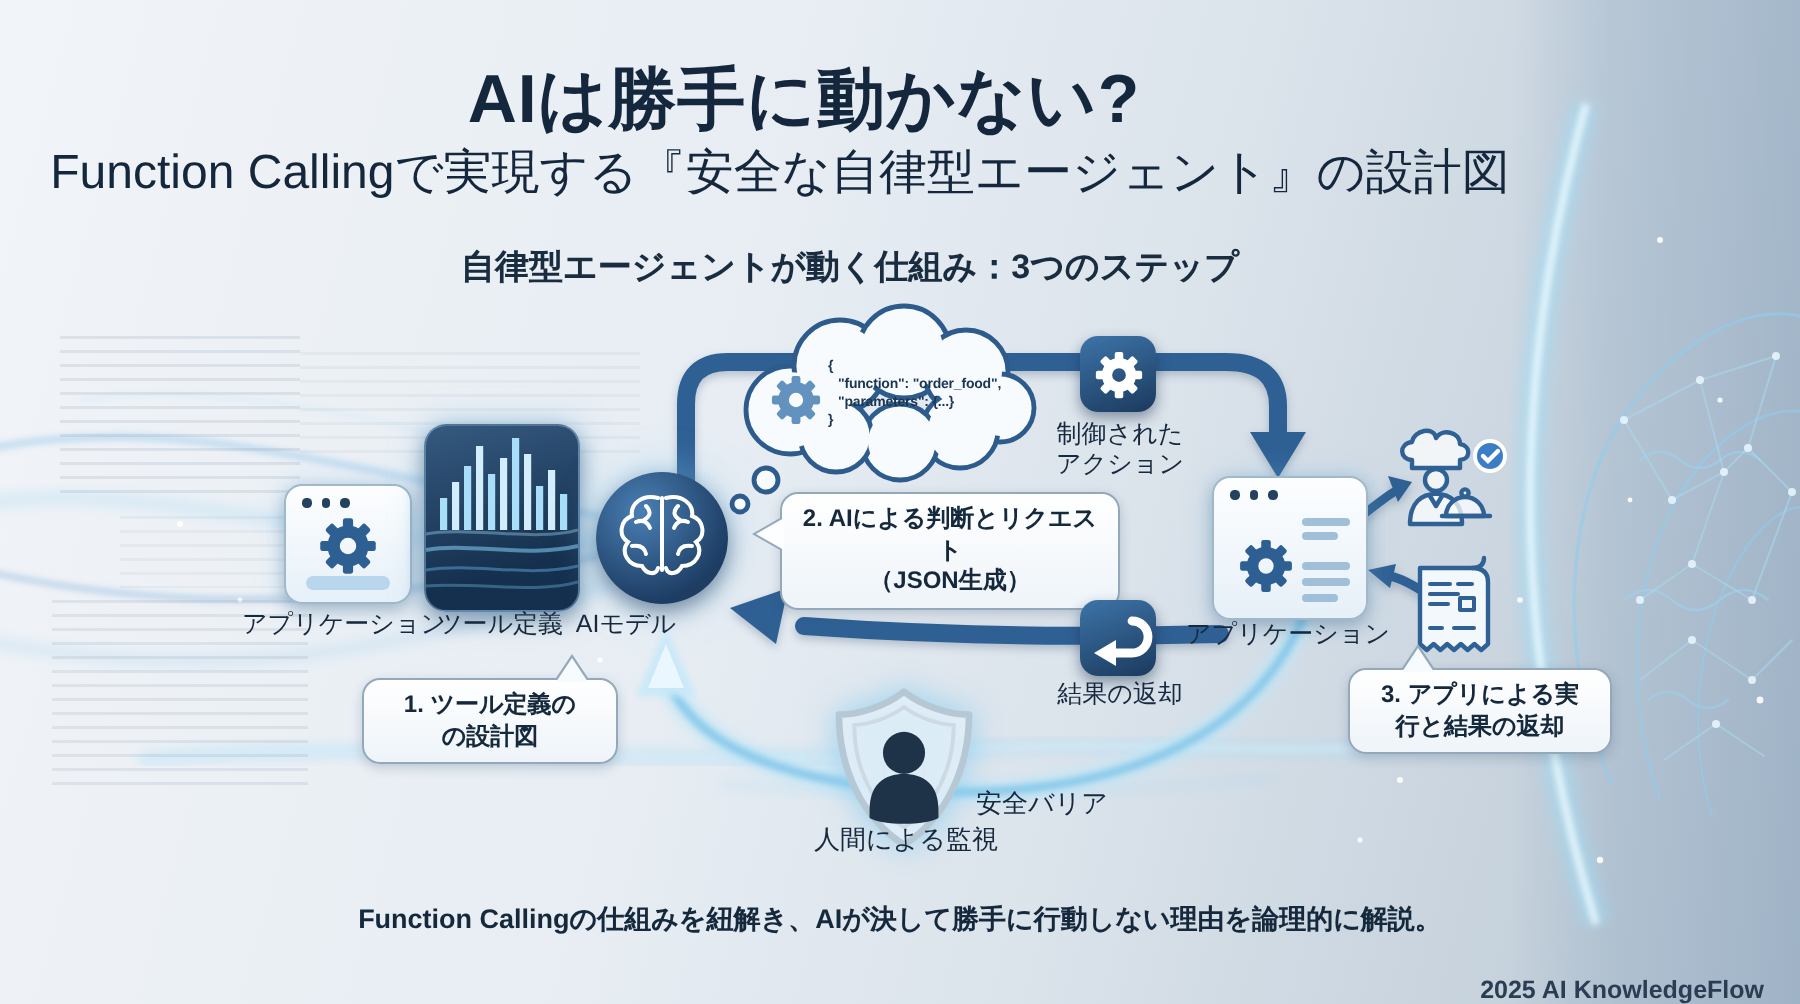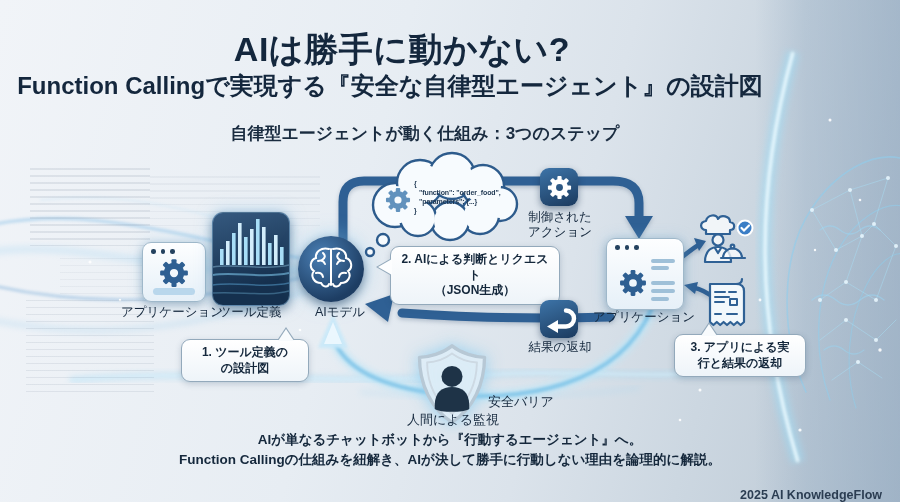--- a/index.html
+++ b/index.html
@@ -7,21 +7,21 @@
     position:relative;width:900px;height:502px;overflow:hidden;
     font-family:"Liberation Sans","DejaVu Sans",sans-serif;
     background:linear-gradient(105deg,#f1f4f8 0%,#e7edf3 40%,#dbe3eb 62%,#ccd7e1 78%,#bac7d3 100%);
     color:#16293e;
   }
   .abs{position:absolute;}
   .right-shade{left:755px;top:0;width:145px;height:502px;
     background:linear-gradient(90deg,rgba(150,175,198,0) 0%,rgba(148,172,195,.38) 35%,rgba(138,163,188,.55) 100%);}
   
   .title{left:0;top:27px;width:804px;text-align:center;font-size:34px;font-weight:800;letter-spacing:.5px;color:#14273d;}
-  .subtitle{left:0;top:70px;width:780px;text-align:center;font-size:24px;font-weight:700;color:#14273d;}
+  .subtitle{left:0;top:70px;width:780px;text-align:center;font-size:24px;font-weight:400;color:#14273d;}
   .section-heading{left:0;top:122px;width:850px;text-align:center;font-size:17px;font-weight:800;color:#1a2c40;}
   
   .ghost{background-image:repeating-linear-gradient(180deg,rgba(95,112,135,.22) 0,rgba(95,112,135,.22) 1.5px,transparent 1.5px,transparent 7px);}
   
   .window{background:linear-gradient(180deg,#fdfeff,#e6f0f8);border:1.5px solid #9fb8ca;border-radius:9px;
     box-shadow:0 3px 8px rgba(30,60,95,.28),0 0 14px rgba(130,195,235,.35);}
   .dots{position:absolute;left:8px;top:6px;display:flex;gap:5px;}
   .dots i{width:4.5px;height:4.5px;border-radius:50%;background:#24425f;display:block;}
   .pill{position:absolute;left:50%;transform:translateX(-50%);bottom:6px;width:42px;height:7px;border-radius:4px;background:#b9d7ec;}
   .wline{position:absolute;height:4px;border-radius:2px;background:#9fc0d8;}
@@ -224,21 +224,21 @@
       <path d="M 2 -20 C 10 -22 16 -17 15 -11 C 21 -9 22 -1 17 2 C 21 7 17 14 10 14 C 8 18 3 19 2 15"></path>
       <path d="M 0 -20 L 0 16"></path>
       <path d="M -13 -8 q 5 -2 7 3"></path>
         <path d="M -15 4 q 6 -1 7 4"></path>
         <path d="M -8 -16 q 4 4 -1 7"></path>
       <path d="M 13 -8 q -5 -2 -7 3"></path>
         <path d="M 15 4 q -6 -1 -7 4"></path>
         <path d="M 8 -16 q -4 4 1 7"></path>
     </svg>
   </div>
-  <div class="abs lbl" style="left:300px;top:305px;width:80px;">AIモデル</div>
+  <div class="abs lbl" style="left:273px;top:305px;width:80px;">AIモデル</div>
 
   <svg class="abs" width="170" height="112" viewBox="0 0 170 112" style="left:352px;top:150px;">
     <g stroke="#2d5b8c" stroke-width="2.4" fill="#f7fbfe">
       <circle cx="43" cy="55" r="22"></circle>
         <circle cx="68" cy="33" r="23"></circle>
         <circle cx="100" cy="26" r="23"></circle>
       <circle cx="131" cy="36" r="21"></circle>
         <circle cx="148" cy="54" r="17"></circle>
         <circle cx="128" cy="65" r="19"></circle>
       <circle cx="98" cy="71" r="19"></circle>
@@ -352,17 +352,16 @@
     <path d="M48 4 C 58 12 72 16 82 16 C 82 44 70 70 48 84 C 26 70 14 44 14 16 C 24 16 38 12 48 4 Z" fill="rgba(228,239,247,.88)" stroke="#b7c8d5" stroke-width="3.5" stroke-linejoin="round"></path>
     <path d="M48 12 C 56 18 66 21 74 21.5 C 74 44 64 64 48 75 C 32 64 22 44 22 21.5 C 30 21 40 18 48 12 Z" fill="none" stroke="#cdd9e3" stroke-width="2"></path>
     <g fill="#1e3347">
       <circle cx="48" cy="36" r="11"></circle>
       <path d="M30 66 C 30 52 38 47 48 47 C 58 47 66 52 66 66 L 66 70 C 60 74 36 74 30 70 Z"></path>
     </g>
   </svg>
   <div class="abs lbl" style="left:488px;top:394px;width:80px;text-align:left;font-size:13px;">安全バリア</div>
   <div class="abs lbl" style="left:400px;top:412px;width:106px;font-size:13px;">人間による監視</div>
 
-  <div class="abs summary" style="top:431px;">AIが単なるチャットボットから『行動するエージェント』へ。</div>
   <div class="abs summary" style="top:451px;">Function Callingの仕組みを紐解き、AIが決して勝手に行動しない理由を論理的に解説。</div>
   <div class="abs credit">2025 AI KnowledgeFlow</div>
 
 </div>
 
 </body></html>

